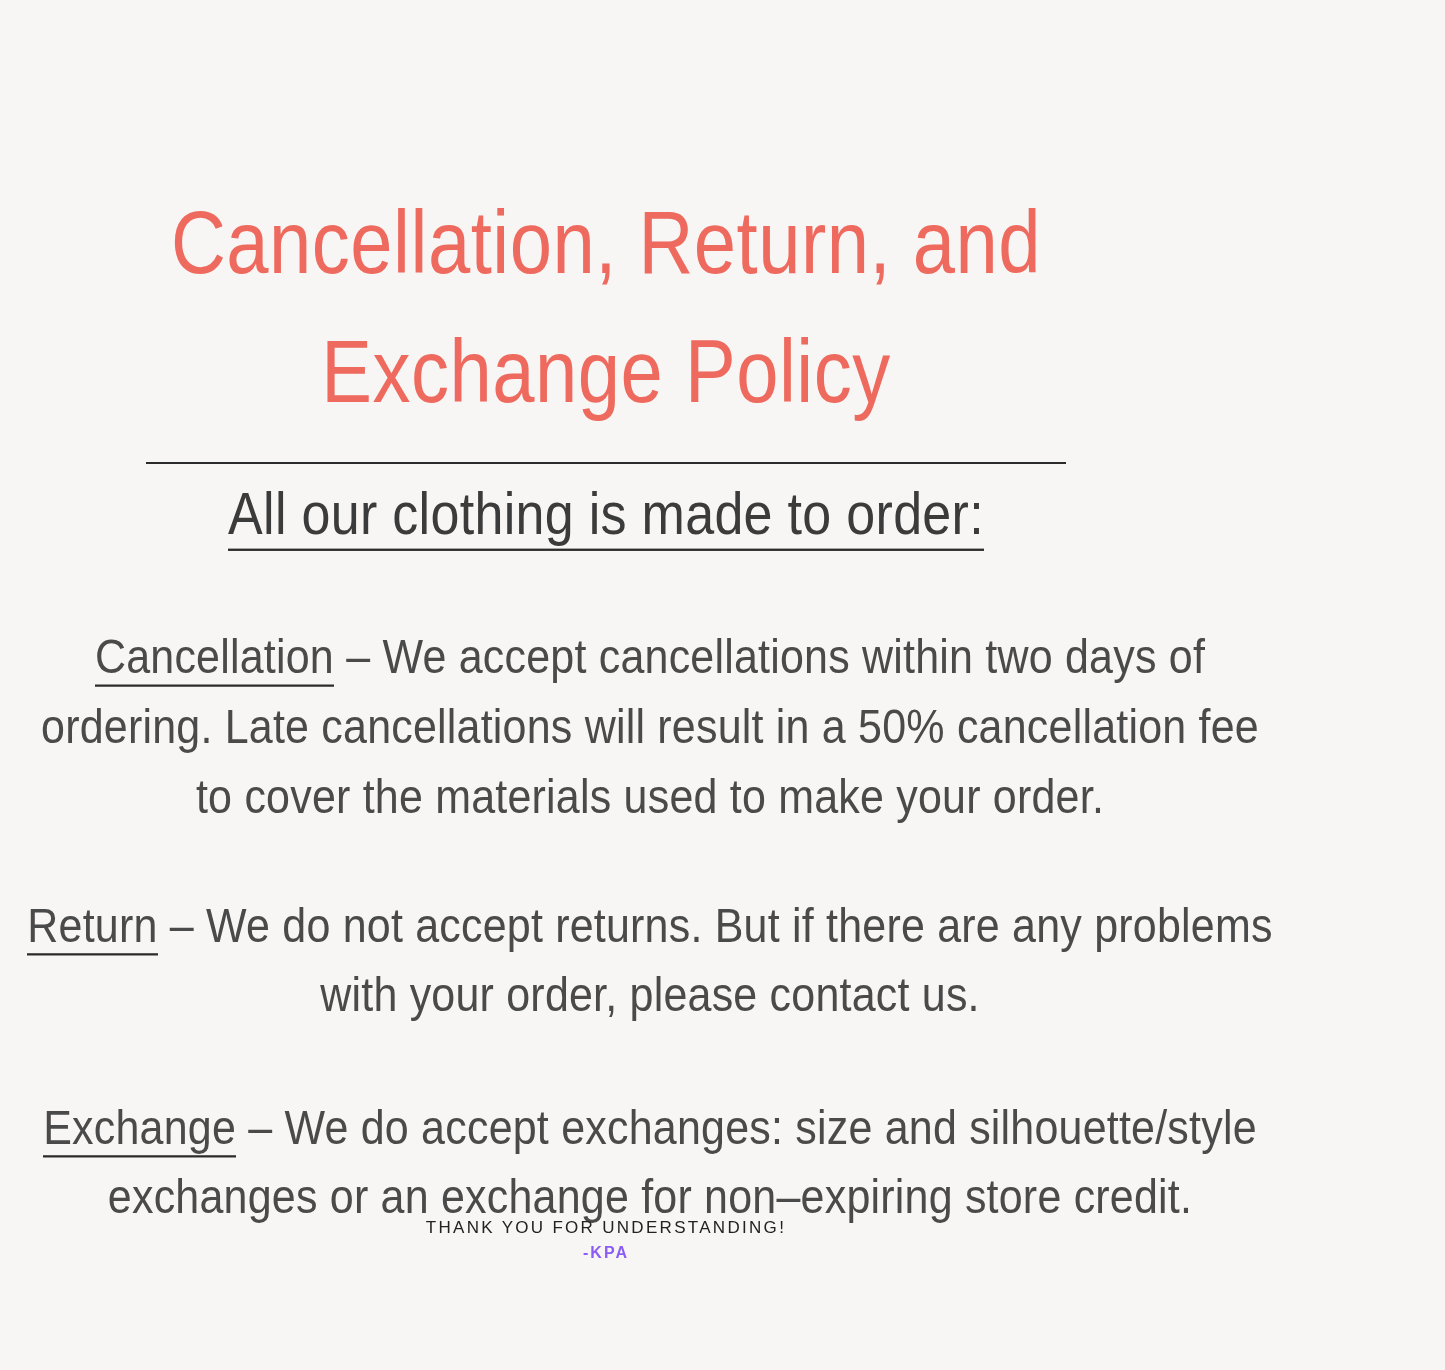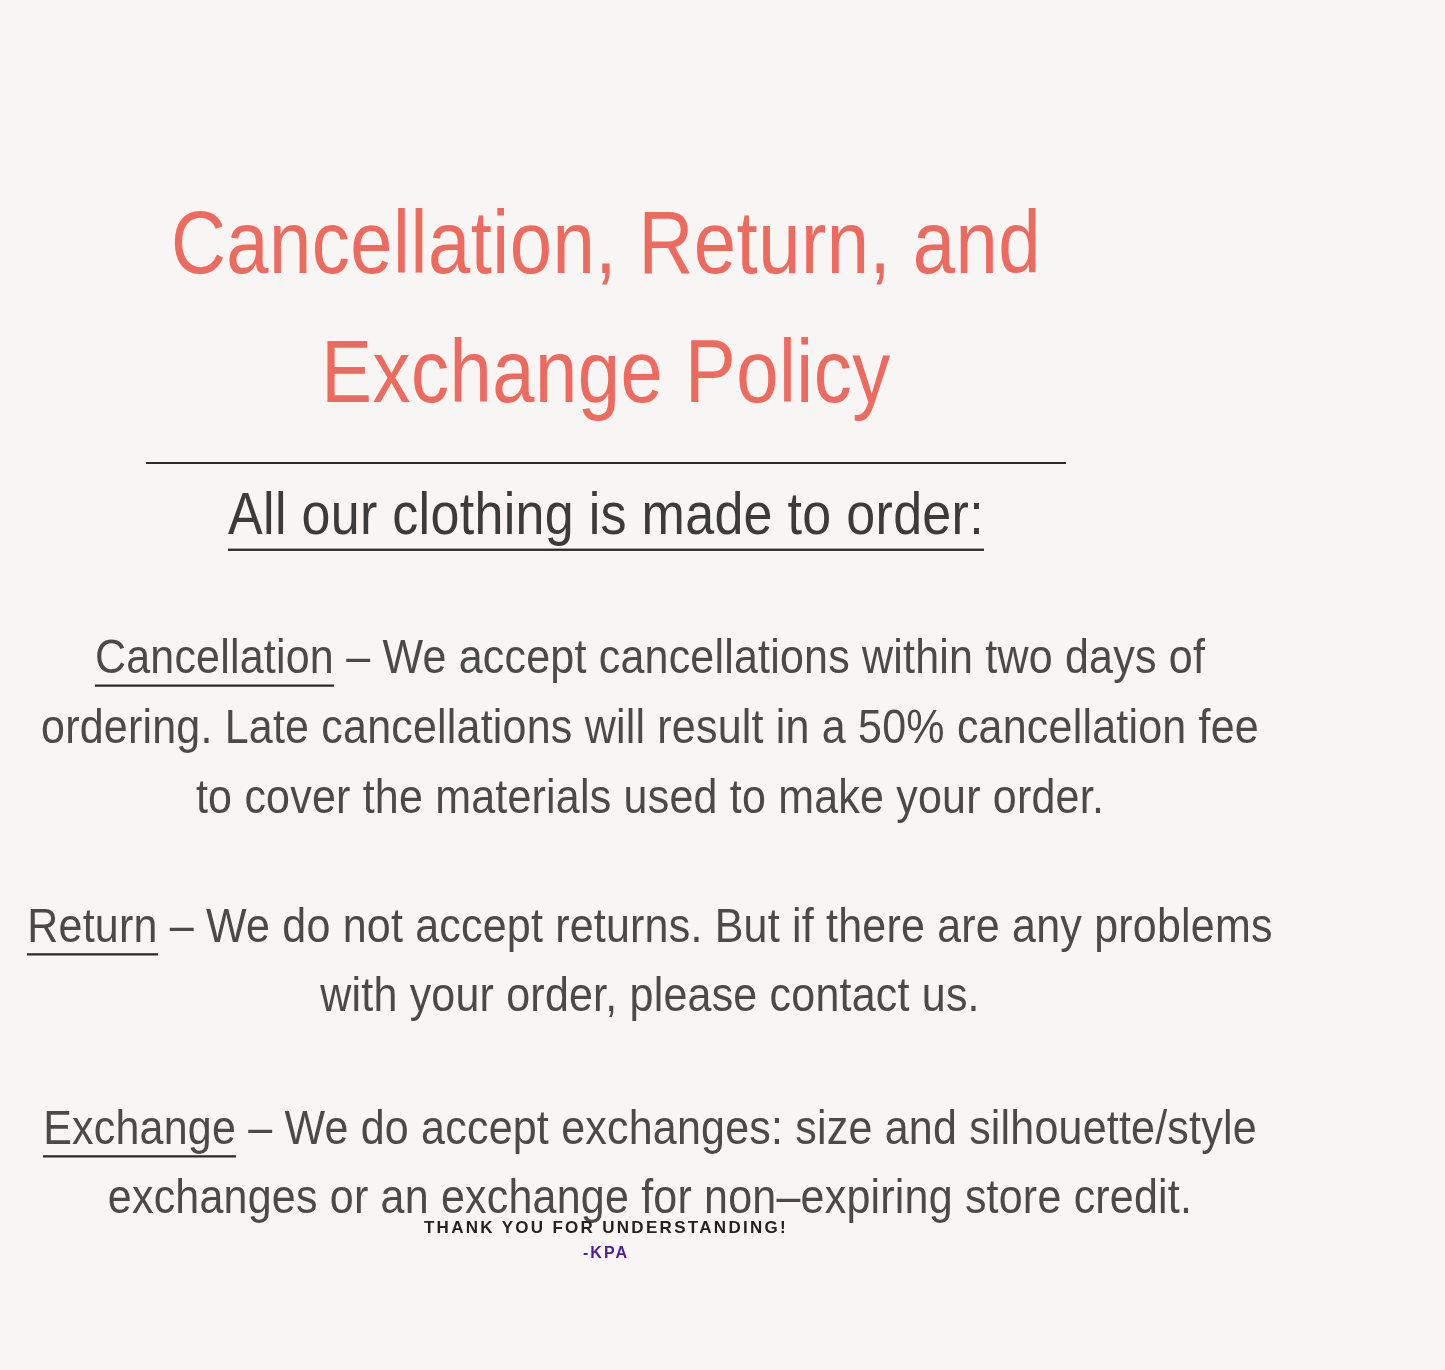--- a/index.html
+++ b/index.html
@@ -80,26 +80,26 @@
   .footer {
     position: absolute;
     left: 0;
     right: 0;
     bottom: 108px;
     text-align: center;
   }
   .footer-line1 {
     color: #222;
     font-size: 17px;
-    font-weight: 700;
+    font-weight: 400;
     letter-spacing: 2.3px;
     margin: 0;
   }
   .footer-line2 {
-    color: #4c1d95;
+    color: #8b5cf6;
     font-size: 16px;
     font-weight: 700;
     letter-spacing: 2.0px;
     margin: 6px 0 0 0;
   }
 </style>
 </head>
 <body>
 
 <div class="page">

